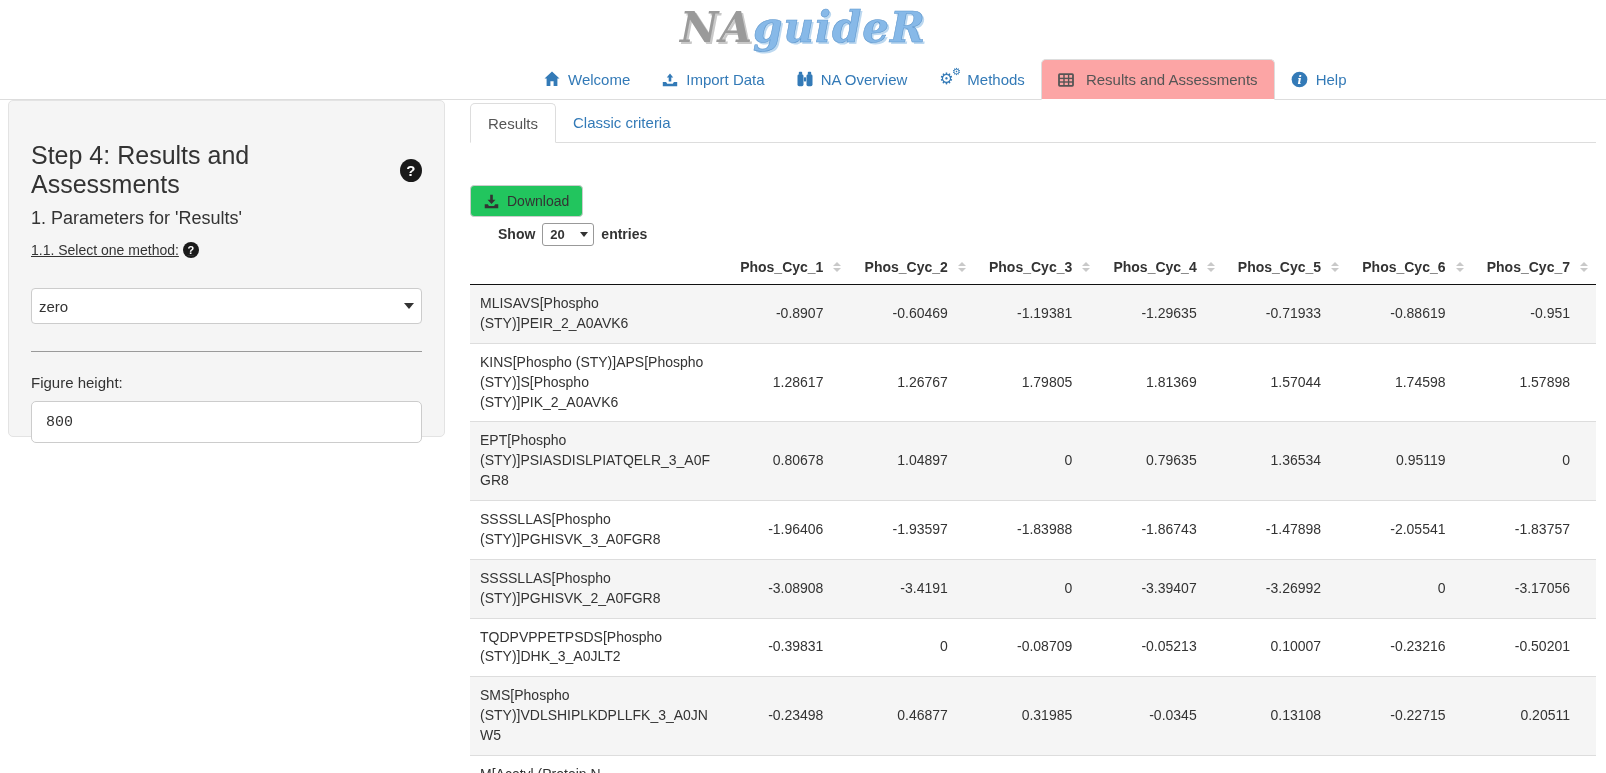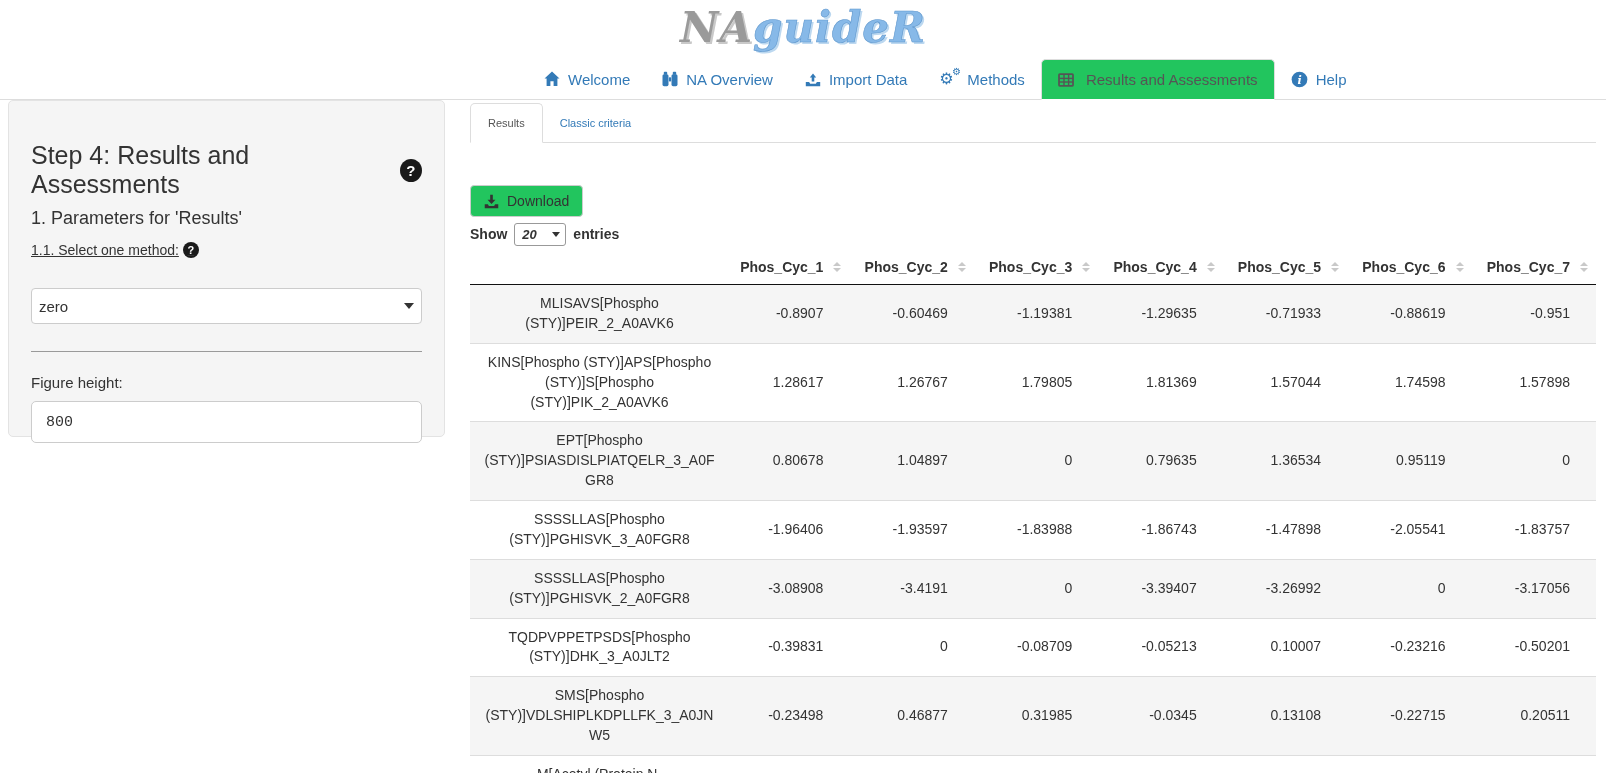--- a/index.html
+++ b/index.html
@@ -21,21 +21,21 @@
   .navbar {
     position:absolute; top:59px; left:0; width:1606px; height:41px;
     border-bottom:1px solid #ddd; display:flex; align-items:stretch;
     padding-left:528px;
   }
   .nav-item {
     display:flex; align-items:center; gap:8px; padding:0 16px;
     font-size:15px; color:#337ab7; cursor:pointer; white-space:nowrap;
   }
   .nav-item.active {
-    background:#22c55e; border:1px solid #ddd; border-bottom:1px solid #fff;
+    background:#fca5a5; border:1px solid #ddd; border-bottom:1px solid #fff;
     border-radius:5px 5px 0 0; color:#555; margin-bottom:-1px;gap:12px;
   }
   .nav-item svg { flex:0 0 auto; }
   .gear-wrap { position:relative; display:inline-block; width:20px; height:18px; }
   .gear-main { font-size:16px; line-height:18px; font-family:"DejaVu Sans",sans-serif; }
   .gear-small{ position:absolute; right:-2px; top:-3px; font-size:10px; line-height:10px; font-family:"DejaVu Sans",sans-serif; }
   
   .well {
     position:absolute; left:8px; top:100px; width:437px; height:337px;
     background:#f5f5f5; border:1px solid #e3e3e3; border-radius:5px;
@@ -62,96 +62,96 @@
     margin-top:10px; width:100%; height:42px; background:#fff; border:1px solid #ccc;
     border-radius:5px; padding:0 14px; font-size:15px; color:#333;
     font-family:Liberation Mono, monospace;
   }
   
   .subtabs {
     position:absolute; left:470px; top:103px; width:1126px; height:40px;
     border-bottom:1px solid #ddd; display:flex; align-items:stretch;
   }
   .subtab {
-    display:flex; align-items:center; padding:0 17px; font-size:11px;
+    display:flex; align-items:center; padding:0 17px; font-size:15px;
     color:#337ab7; cursor:pointer; white-space:nowrap;
   }
   .subtab.active {
     background:#fff; border:1px solid #ddd; border-bottom:1px solid #fff;
     border-radius:5px 5px 0 0; color:#555; margin-bottom:-1px;
   }
   
   .download-btn {
     position:absolute; left:470px; top:185px;
     display:flex; align-items:center; gap:8px;
     padding:7px 13px; background:#22c55e; border:1px solid #ccc; border-radius:4px;
     font-size:14px; color:#333; cursor:pointer;
   }
   .length-row {
-    position:absolute; left:470px; top:222px; height:24px;
+    position:absolute; left:498px; top:222px; height:24px;
     display:flex; align-items:center; gap:7px;
     font-size:14px; font-weight:bold; color:#333;
   }
   .length-select {
     width:52px; height:23px; background:#fff; border:1px solid #999; border-radius:3px;
     display:flex; align-items:center; justify-content:space-between;
-    padding:0 5px 0 7px; font-weight:bold; font-size:13px; cursor:pointer;font-style:italic;
+    padding:0 5px 0 7px; font-weight:bold; font-size:13px; cursor:pointer;
   }
   .length-select .caret-down { border-left-width:4px; border-right-width:4px; border-top-width:5px; }
   
   .results-table {
     position:absolute; left:470px; top:250px; width:1126px;
     border-collapse:collapse; table-layout:fixed; font-size:14px;
   }
   .results-table th {
     font-weight:bold; color:#333; text-align:right; position:relative;
     padding:9px 26px 9px 6px; border-bottom:1px solid #111; white-space:nowrap;
   }
   .results-table th.name-col { width:255px; }
   .sort { position:absolute; right:8px; top:50%; transform:translateY(-50%); display:flex; flex-direction:column; gap:2px; }
   .sort i { display:block; width:0; height:0; border-left:4px solid transparent; border-right:4px solid transparent; }
   .sort .up   { border-bottom:4px solid #c9c9c9; }
   .sort .down { border-top:4px solid #c9c9c9; }
   .results-table td {
     padding:9px 26px 9px 6px; text-align:right; border-top:1px solid #ddd;
     color:#333; line-height:1.42;
   }
-  .results-table td.name-cell { text-align:center; padding:9px 6px 9px 10px; word-wrap:break-word; }
+  .results-table td.name-cell { text-align:left; padding:9px 6px 9px 10px; word-wrap:break-word; }
   .results-table tbody tr:nth-child(odd) { background:#f5f5f5; }
 </style>
 </head>
 <body>
 
 <div class="logo">
   <span class="na">NA</span><span class="guider">guideR</span>
 </div>
 
 <div class="navbar">
   <div class="nav-item">
     <svg width="16" height="16" viewBox="0 0 16 16" fill="currentColor">
         <path d="M8 0.5 L15.5 7.6 H13.4 V15 H9.6 V10.2 H6.4 V15 H2.6 V7.6 H0.5 Z"></path>
       </svg>
     <span>Welcome</span>
+  </div>
+  <div class="nav-item">
+    <svg width="16" height="16" viewBox="0 0 16 16" fill="currentColor">
+        <path d="M4.8 6.4 L8 2.4 L11.2 6.4 H9.3 V10.6 H6.7 V6.4 Z"></path>
+        <path d="M0.8 10.9 H4.1 L5.2 12.7 H10.8 L11.9 10.9 H15.2 V15.2 H0.8 Z"></path>
+      </svg>
+    <span>Import Data</span>
   </div>
   <div class="nav-item">
     <svg width="16" height="16" viewBox="0 0 16 16" fill="currentColor">
         <rect x="0.5" y="3.2" width="6" height="12" rx="1.6"></rect>
         <rect x="9.5" y="3.2" width="6" height="12" rx="1.6"></rect>
         <rect x="1.8" y="0.8" width="3.4" height="3" rx="0.9"></rect>
         <rect x="10.8" y="0.8" width="3.4" height="3" rx="0.9"></rect>
         <rect x="6.9" y="6.2" width="2.2" height="4.2" rx="0.7"></rect>
       </svg>
     <span>NA Overview</span>
-  </div>
-  <div class="nav-item">
-    <svg width="16" height="16" viewBox="0 0 16 16" fill="currentColor">
-        <path d="M4.8 6.4 L8 2.4 L11.2 6.4 H9.3 V10.6 H6.7 V6.4 Z"></path>
-        <path d="M0.8 10.9 H4.1 L5.2 12.7 H10.8 L11.9 10.9 H15.2 V15.2 H0.8 Z"></path>
-      </svg>
-    <span>Import Data</span>
   </div>
   <div class="nav-item">
     <span class="gear-wrap"><span class="gear-main">⚙</span><span class="gear-small">⚙</span></span>
     <span>Methods</span>
   </div>
   <div class="nav-item active">
     <svg width="16" height="16" viewBox="0 0 16 16" fill="none" stroke="currentColor">
         <rect x="1" y="2.2" width="14" height="11.6" rx="0.8" stroke-width="1.8"></rect>
         <line x1="1" y1="6.4" x2="15" y2="6.4" stroke-width="1.4"></line>
         <line x1="1" y1="10" x2="15" y2="10" stroke-width="1.4"></line>

